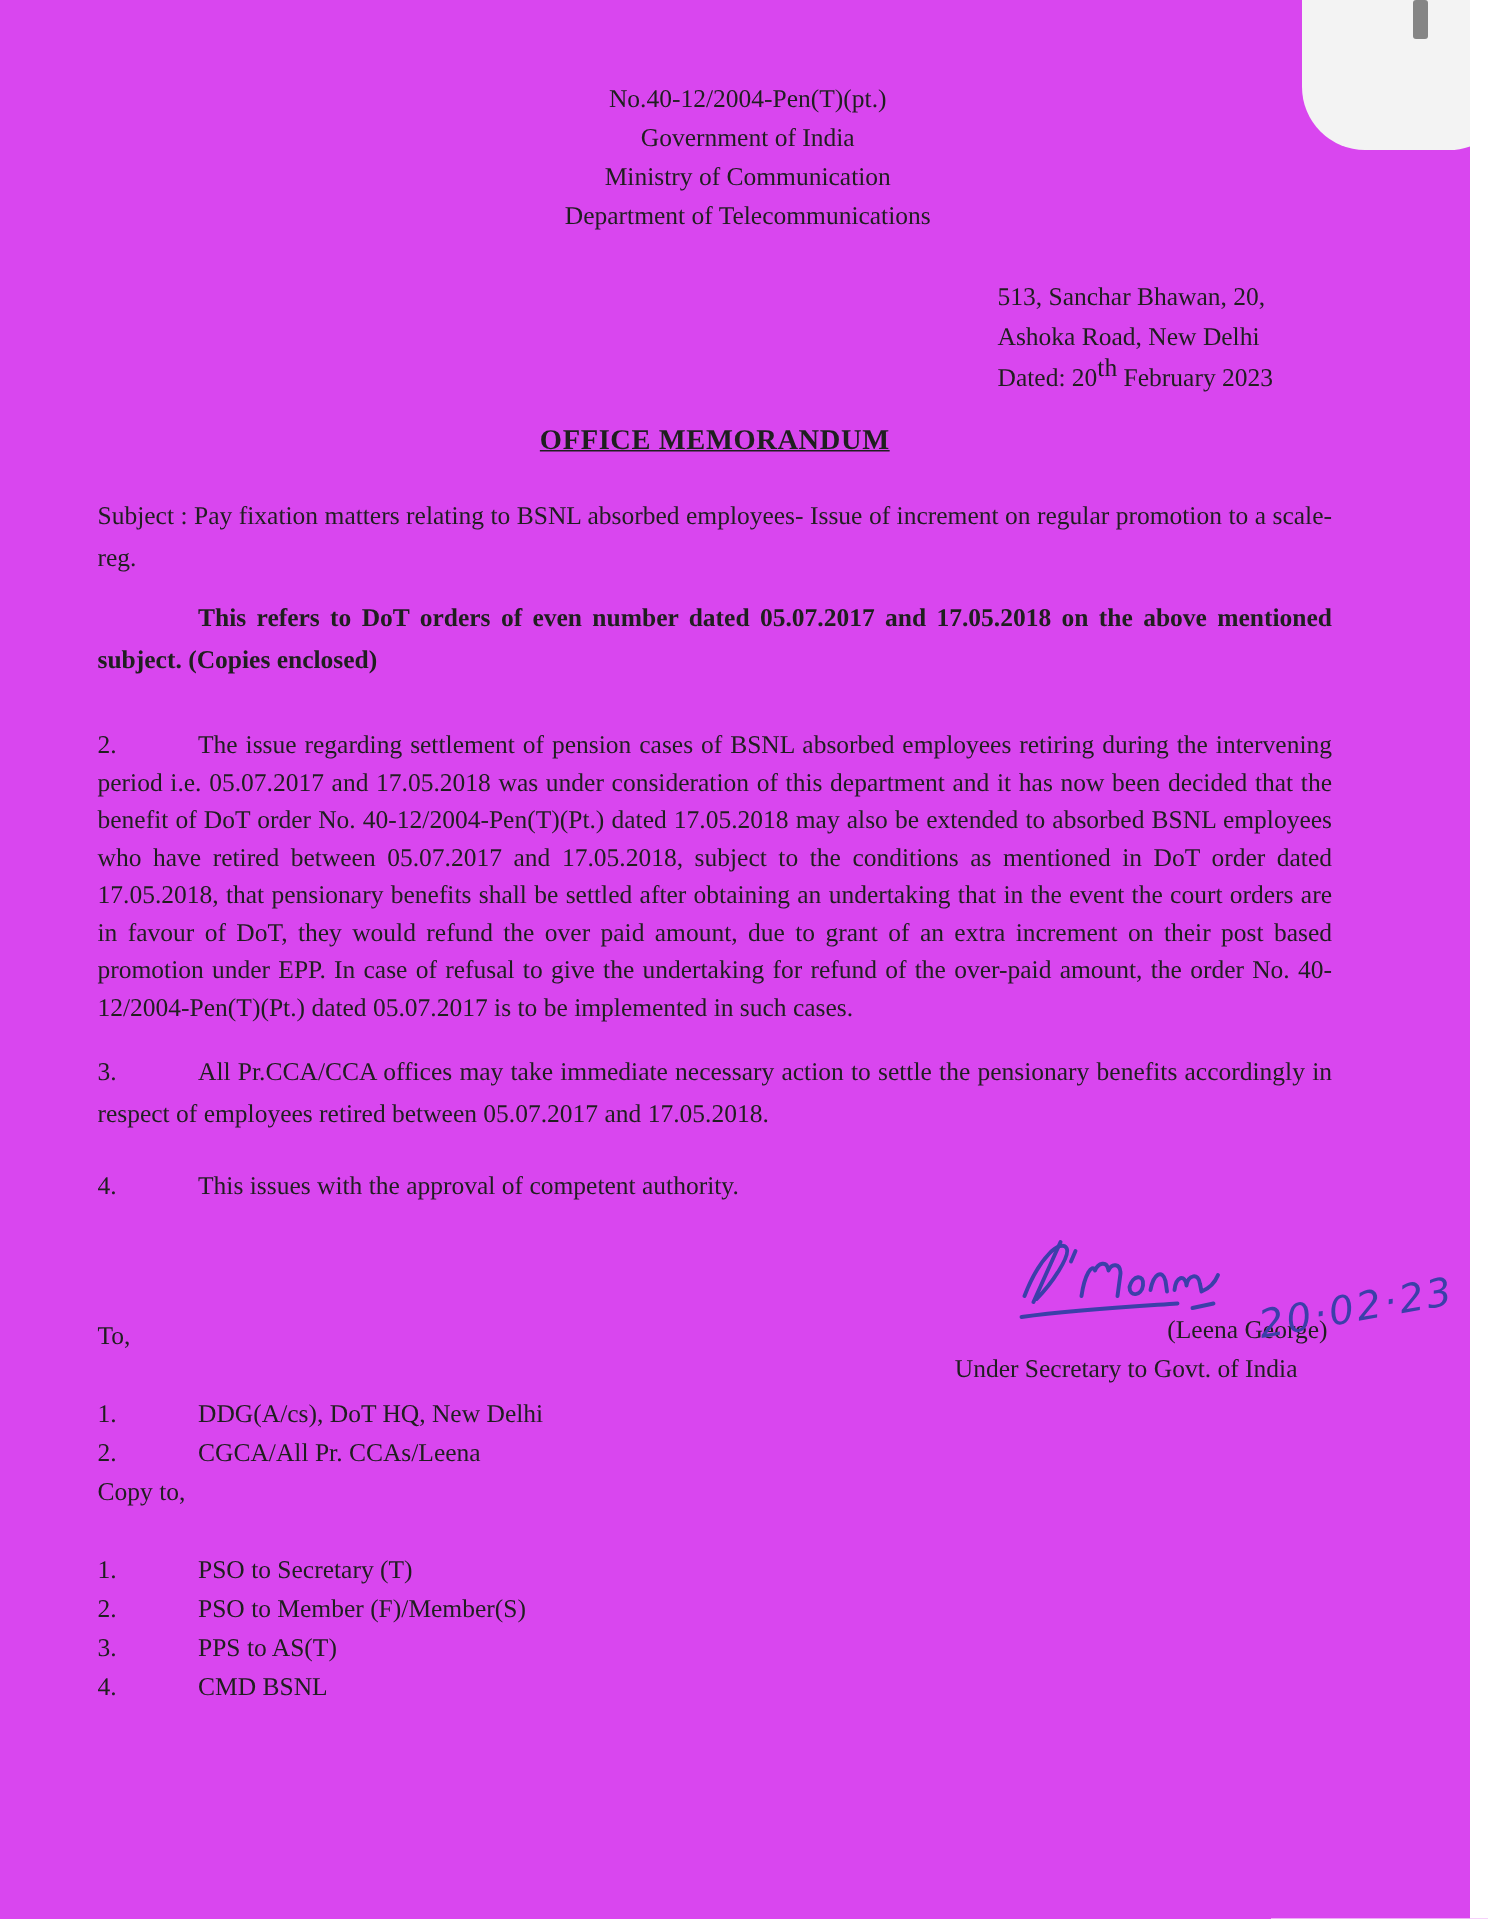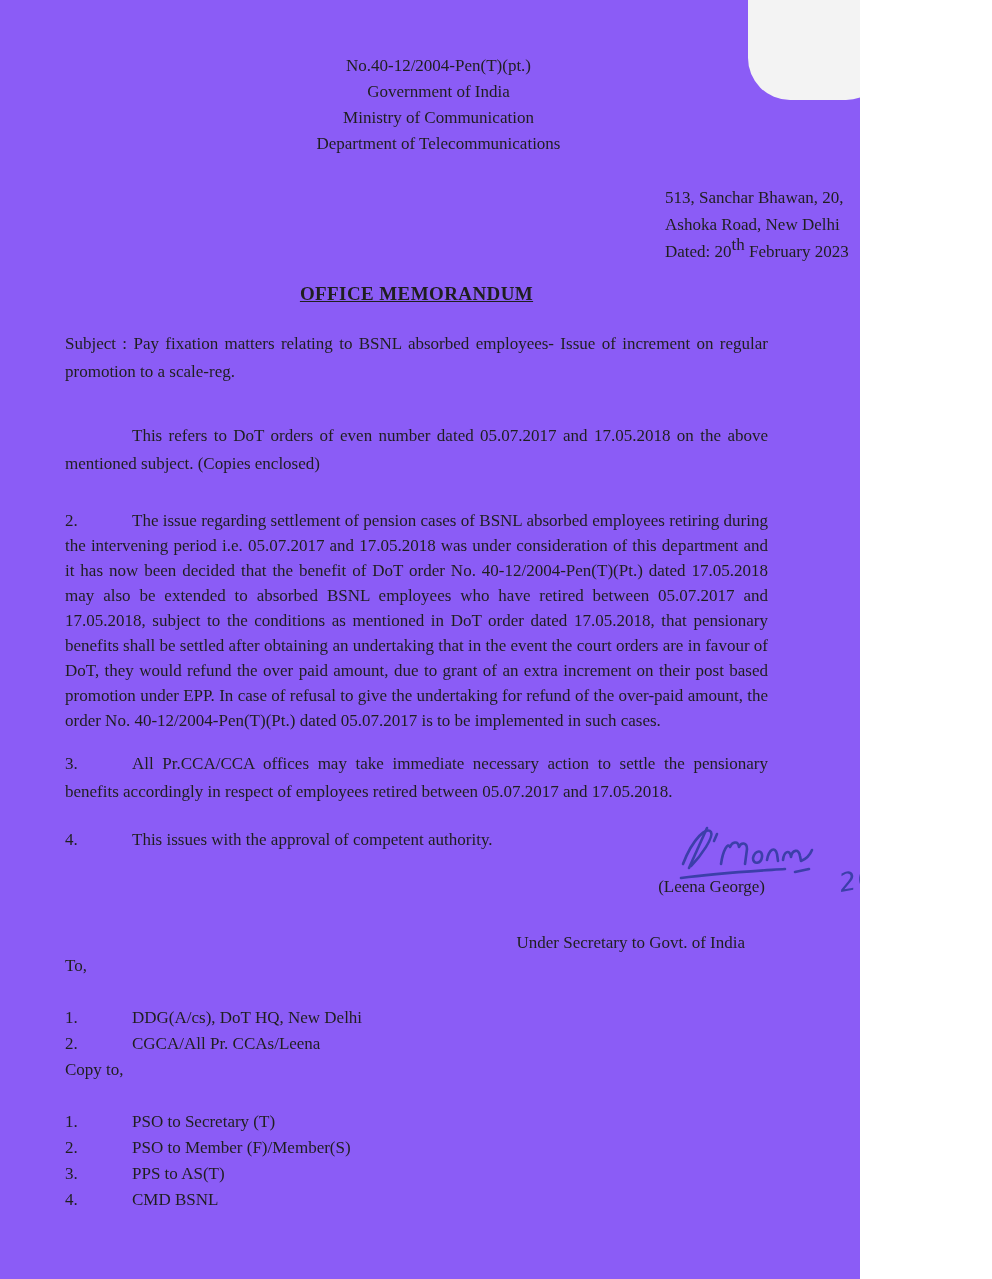--- a/index.html
+++ b/index.html
@@ -1,21 +1,21 @@
 <!DOCTYPE html>
 <html><head>
 <meta charset="utf-8">
 <style>
   * { margin: 0; padding: 0; box-sizing: border-box; }
   html, body { background: #ffffff; }
   .page {
     position: relative;
-    width: 860px;
+    width: 980px;
     height: 1279px;
-    background: #8b5cf6;
+    background: #d946ef;
     overflow: hidden;
     font-family: "Liberation Serif", serif;
     color: #1f1f1f;
     font-size: 17px;
   }
   .content {
     position: relative;
     padding: 53px 92px 0 65px; 
   }
   
@@ -59,21 +59,21 @@
   }
   .subject {
     margin-top: 25px;
     line-height: 28px;
     text-align: justify;
   }
   .para {
     text-align: justify;
     line-height: 28px;
   }
-  .p1 { margin-top: 36px; text-indent: 67px; }
+  .p1 { margin-top: 12px; text-indent: 67px; font-weight: bold; }
   .p2 { margin-top: 30px; line-height: 25px; }
   .p3 { margin-top: 17px; }
   .p4 { margin-top: 20px; text-align: left; }
   .pnum {
     display: inline-block;
     width: 67px;
   }
   
   .sig-hand {
     position: absolute;
@@ -89,22 +89,22 @@
     font-size: 26px;
     letter-spacing: 2px;
   }
   .sig-block {
     position: absolute;
     top: 874px;
     right: 95px;
     text-align: right;
     line-height: 26px;
   }
-  .sig-designation { padding-right: 20px; margin-top: 30px; }
-  .to-label { margin-top: 99px; line-height: 26px; }
+  .sig-designation { padding-right: 20px; }
+  .to-label { margin-top: 73px; line-height: 26px; }
   .dist-list { margin-top: 26px; line-height: 26px; }
   .copy-label { line-height: 26px; }
   .lrow { white-space: nowrap; }
 </style>
 </head>
 <body>
 
 <div class="page">
 
   <div class="corner-blob"></div>

